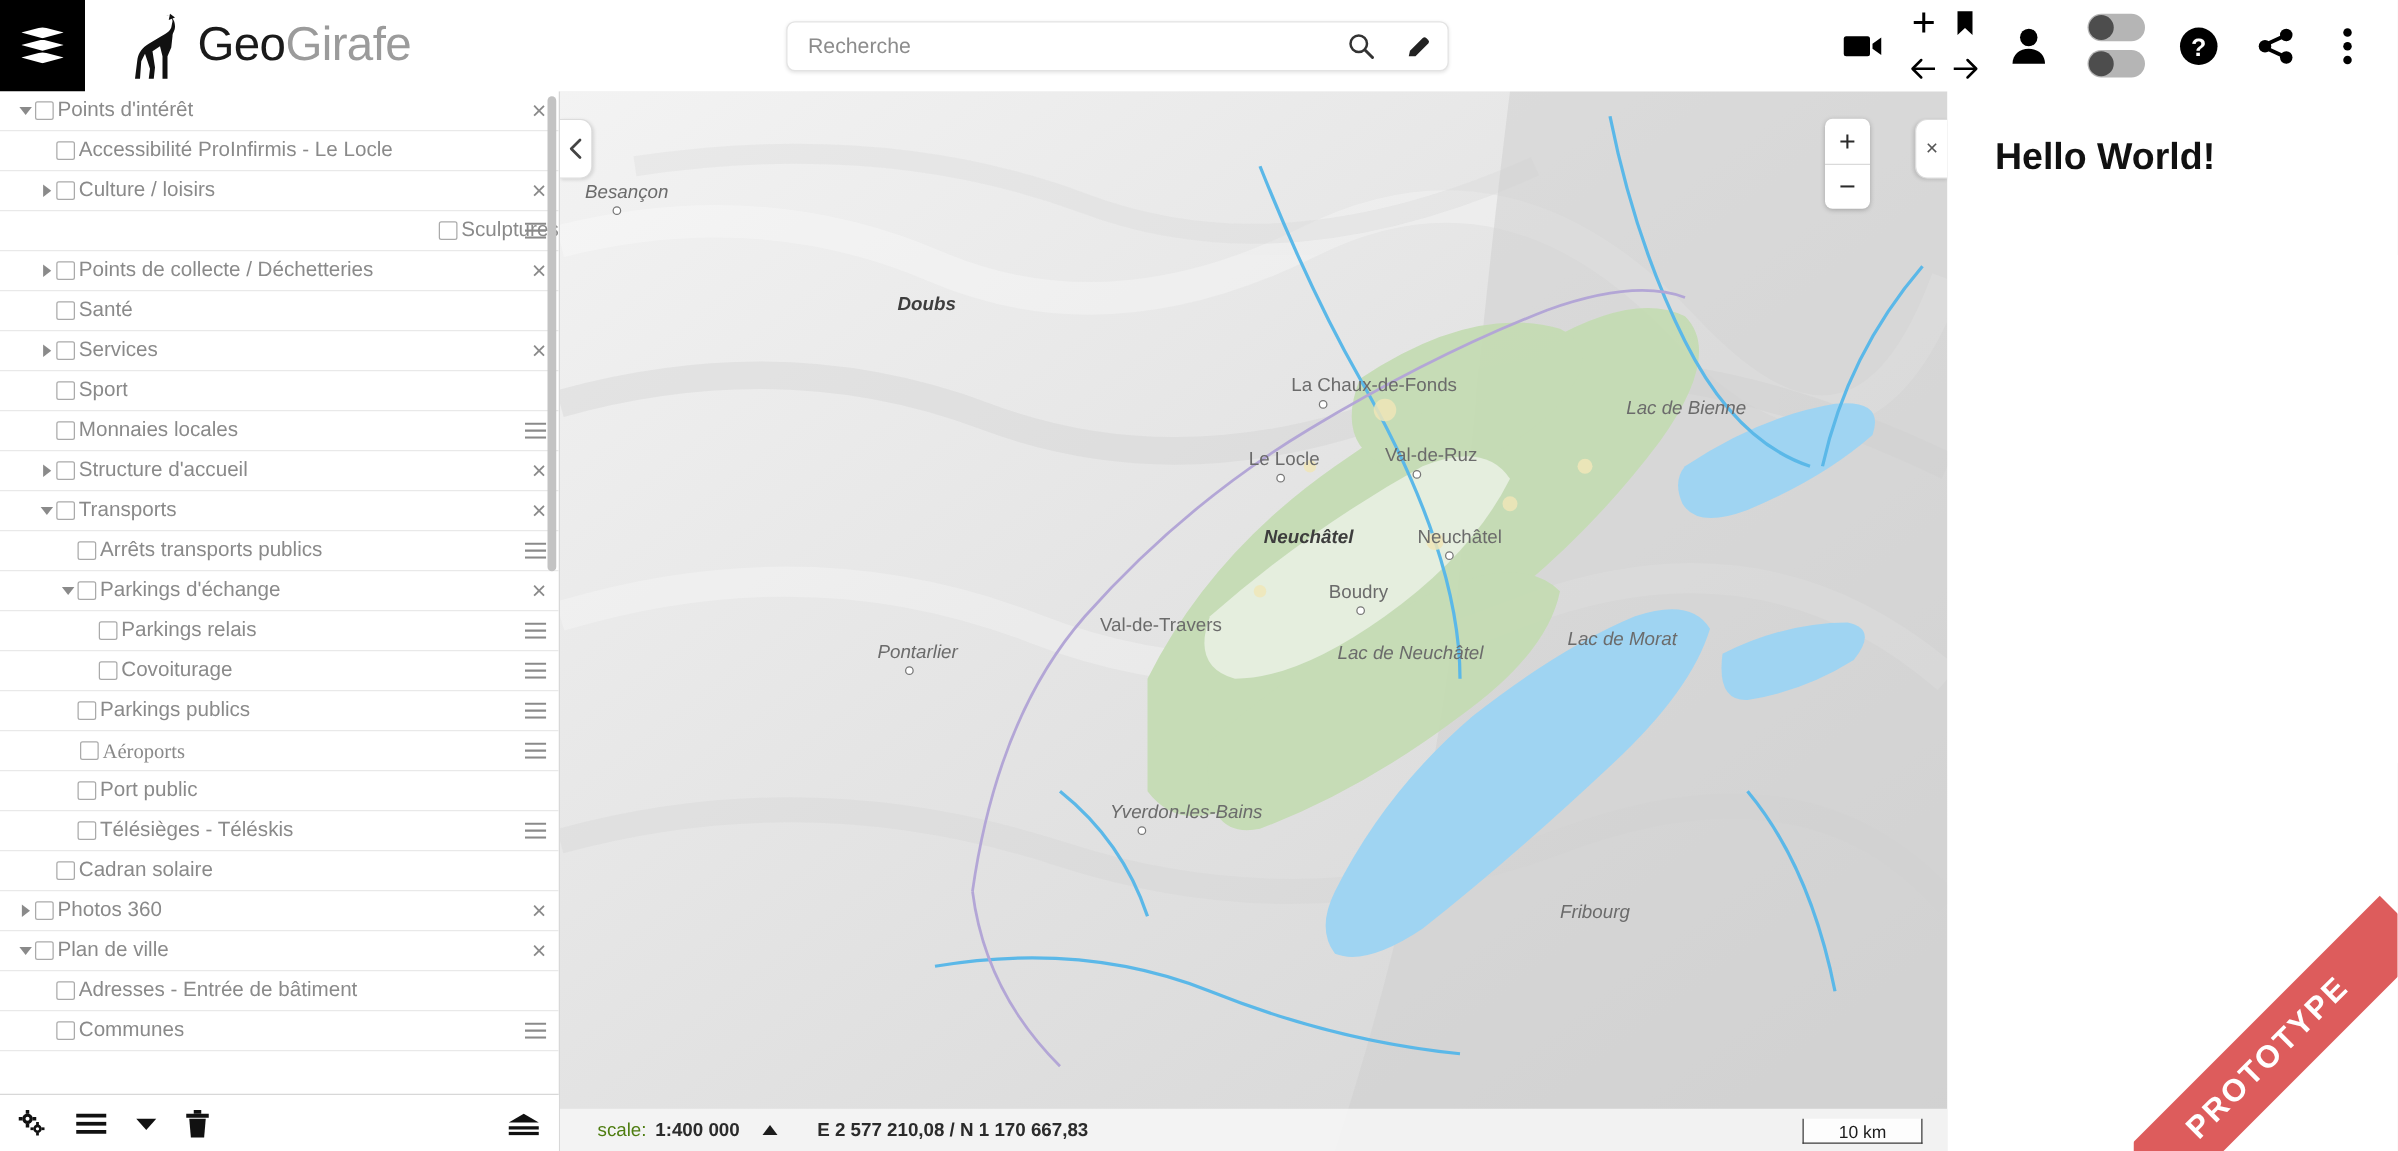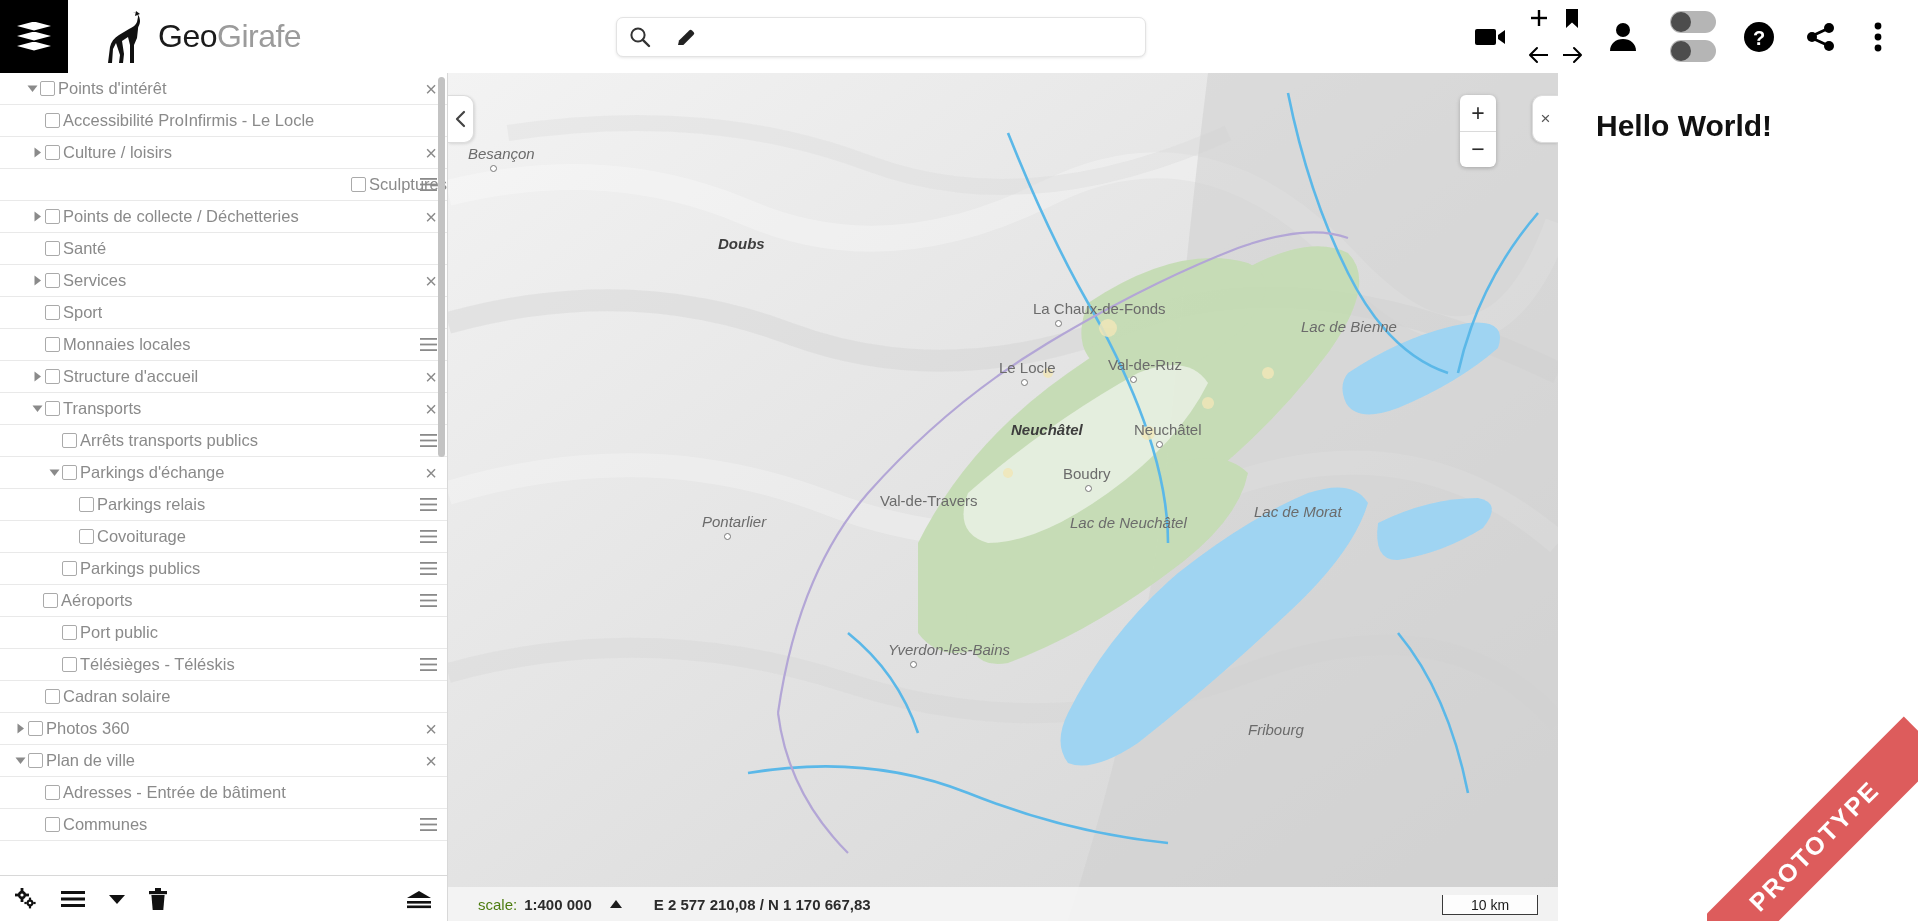--- a/index.html
+++ b/index.html
@@ -15,21 +15,21 @@
   .burger-box { width: 68px; background: #000; display: flex; align-items: center; justify-content: center; cursor: pointer; }
   .layers-glyph { width: 34px; height: 30px; position: relative; }
   .layers-glyph span { position: absolute; left: 0; width: 34px; height: 9px; background: #fff; transform: skewX(0deg);
      clip-path: polygon(50% 0, 100% 50%, 50% 100%, 0 50%); }
   .layers-glyph span:nth-child(1) { top: 0px; }
   .layers-glyph span:nth-child(2) { top: 10px; }
   .layers-glyph span:nth-child(3) { top: 20px; }
 
   .brand { display: flex; align-items: center; padding-left: 20px; gap: 4px; }
   .brand-giraffe { width: 66px; height: 56px; }
-  .brand-text { font-size: 32px; letter-spacing: -0.5px; }
+  .brand-text { font-size: 38px; letter-spacing: -0.5px; }
   .brand-text .geo { color: #1a1a1a; }
   .brand-text .girafe { color: #9b9b9b; }
 
   .search-wrap { flex: 1; display: flex; align-items: center; justify-content: center; }
   .search-box { position: relative; width: 530px; height: 40px; border: 1px solid #e3e3e3; border-radius: 7px;
       background: #fff; box-shadow: 0 1px 3px rgba(0,0,0,.10); display: flex; align-items: center; }
   .search-box input { border: 0; outline: 0; flex: 1; height: 100%; padding: 0 16px; font-size: 17px; color: #555;
       font-family: "Liberation Sans", sans-serif; background: transparent; }
   .search-box input::placeholder { color: #8c8c8c; }
   .search-ico { width: 46px; display: flex; align-items: center; justify-content: center; cursor: pointer; }
@@ -132,20 +132,21 @@
         <path fill="#111" d="M45 3c3 0 5 2 5 5l-1 5c-1 3-4 5-8 7l-10 6c-5 3-8 7-9 12l-2 16 4 0 1-14 3-6 4 12-1 8 4 0 1-9-2-13 6-4 2 8 0 18 4 0 0-18 3-7 1-9c0-3 2-4 2-8 0-5-3-9-7-9z"></path>
         <path fill="#111" d="M48 2l4 3-5 2z"></path>
       </svg>
       <span class="brand-text">
         <span class="geo">Geo</span><span class="girafe">Girafe</span>
       </span>
     </div>
 
     <div class="search-wrap">
       <div class="search-box">
+        <input type="text" placeholder="Recherche" style="">
         <span class="search-ico">
           <svg width="22" height="22" viewBox="0 0 22 22">
               <circle cx="9" cy="9" r="6.6" fill="none" stroke="#333" stroke-width="2"></circle>
               <line x1="13.8" y1="13.8" x2="20" y2="20" stroke="#333" stroke-width="2.4" stroke-linecap="round"></line>
             </svg>
         </span>
         <span class="pen-ico">
           <svg width="22" height="22" viewBox="0 0 22 22">
               <path d="M3 19l1-4.4L14.2 4.4a2 2 0 012.8 0l1.6 1.6a2 2 0 010 2.8L8.4 19 3 19z" fill="#222"></path>
             </svg>
@@ -224,21 +225,21 @@
         </svg>
       </div>
     </div>
   </div>
 
   <div class="body-row">
 
     <div class="sidebar">
       <div class="tree">
         <div class="tree-inner" id="tree-inner">
-            <div class="node" style="padding-left: 24px;">
+            <div class="node" style="padding-left: 12px;">
               <span class="arrow">
                 <svg width="11" height="9" viewBox="0 0 11 9">
                   <path d="M0.5 1.5h10L5.5 8z" fill="#8a8a8a"></path>
                 </svg>
               </span>
               <span class="cbox"></span>
               <span class="node-label">Points d'intérêt</span>
               <span class="node-act">
                 <span class="x-act">×</span>
               </span>
@@ -395,21 +396,21 @@
               <span class="cbox"></span>
               <span class="node-label">Parkings publics</span>
               <span class="node-act">
                 <span class="burger-act"><svg width="17" height="13" viewBox="0 0 17 13">
                     <rect x="0" y="0" width="17" height="1.8" fill="#8a8a8a"></rect>
                     <rect x="0" y="5.6" width="17" height="1.8" fill="#8a8a8a"></rect>
                     <rect x="0" y="11.2" width="17" height="1.8" fill="#8a8a8a"></rect>
                   </svg></span>
               </span>
             </div>
-            <div class="node" style="padding-left: 27px;">
+            <div class="node" style="padding-left: 48px; font-family: Liberation Serif, serif;">
               <span class="arrow-sp"></span>
               <span class="cbox"></span>
               <span class="node-label">Aéroports</span>
               <span class="node-act">
                 <span class="burger-act"><svg width="17" height="13" viewBox="0 0 17 13">
                     <rect x="0" y="0" width="17" height="1.8" fill="#8a8a8a"></rect>
                     <rect x="0" y="5.6" width="17" height="1.8" fill="#8a8a8a"></rect>
                     <rect x="0" y="11.2" width="17" height="1.8" fill="#8a8a8a"></rect>
                   </svg></span>
               </span>

